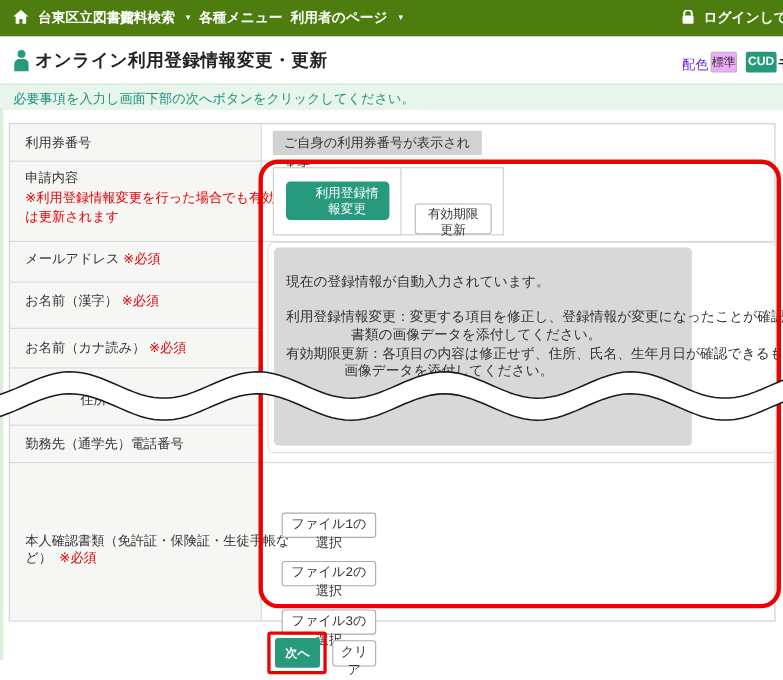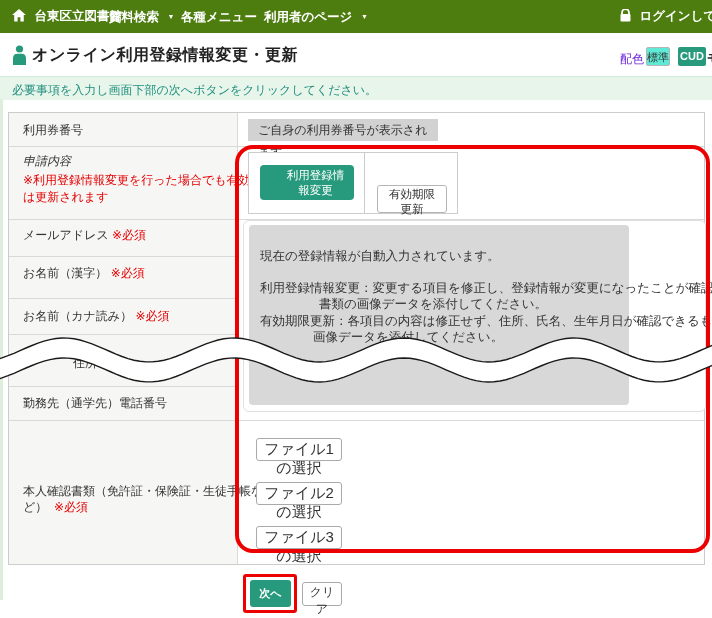--- a/index.html
+++ b/index.html
@@ -10,21 +10,21 @@
   .nav{position:absolute;left:0;top:0;width:712px;height:33px;background:#4d7c0f;color:#fff;}
   .nav-item{position:absolute;top:0;height:33px;line-height:33px;font-size:12.5px;font-weight:bold;color:#fff;white-space:nowrap;cursor:pointer;}
   .nav-item .icn{display:inline-block;vertical-align:-2px;margin-right:5px;}
   .caret{font-size:7px;margin-left:5px;vertical-align:2px;}
 
   
   .title-icon{position:absolute;left:12px;top:45px;}
   .page-title{position:absolute;left:32px;top:45px;font-size:16px;font-weight:bold;color:#222;letter-spacing:.5px;}
   .scheme-label{position:absolute;left:620px;top:51px;font-size:12px;font-weight:normal;color:#6d28d9;}
   .scheme-btn{position:absolute;top:47px;height:19px;line-height:19px;text-align:center;font-size:11px;border-radius:2px;cursor:pointer;box-sizing:border-box;}
-  .scheme-std{left:646px;width:24px;background:#5eead4;border:1px solid #b5b5b5;color:#333;}
+  .scheme-std{left:646px;width:24px;background:#f0abfc;border:1px solid #b5b5b5;color:#333;}
   .scheme-cud{left:678px;width:28px;background:#279a7d;color:#fff;font-weight:bold;}
   .scheme-clip{position:absolute;left:707px;top:50px;font-size:12px;font-weight:bold;color:#222;}
 
   
   .notice{position:absolute;left:0;top:76px;width:712px;height:23px;background:#e7f5eb;border-top:1px solid #d2ead8;}
   .notice span{position:absolute;left:12px;top:5px;font-size:12px;color:#1f8e7c;}
 
   .green-strip{position:absolute;left:0;top:99px;width:3px;height:501px;background:#ddeedd;}
 
   
@@ -40,21 +40,21 @@
   .toggle-panel{position:absolute;left:239px;top:39px;width:210px;height:62px;background:#fff;border:1px solid #ccc;box-sizing:border-box;}
   .toggle-div{position:absolute;left:115px;top:0;width:1px;height:60px;background:#ccc;}
   .btn-green{background:#279a7d;color:#fff;border:none;border-radius:4px;font-size:11.5px;cursor:pointer;font-family:inherit;}
   .btn-change{position:absolute;left:11px;top:12px;width:94px;height:35px;padding-left:23px;}
   .btn-renew{position:absolute;left:128px;top:32px;width:70px;height:28px;background:#fff;border:1px solid #b5b5b5;border-radius:3px;font-size:11.5px;color:#333;cursor:pointer;font-family:inherit;}
 
   .info-panel{position:absolute;left:234px;top:107px;width:463px;height:192px;background:#fff;border:1px solid #e0e0e0;border-radius:6px;box-sizing:border-box;}
   .info-gray{position:absolute;left:5px;top:4px;width:380px;height:180px;background:#d8d8d8;border-radius:4px;}
   .info-line{position:absolute;font-size:12.5px;color:#333;white-space:nowrap;}
 
-  .file-btn{position:absolute;left:247px;width:86px;height:23px;background:#fff;border:1px solid #aaa;border-radius:3px;font-size:15px;color:#333;cursor:pointer;font-family:Liberation Sans, sans-serif;}
+  .file-btn{position:absolute;left:247px;width:86px;height:23px;background:#fff;border:1px solid #aaa;border-radius:3px;font-size:12px;color:#333;cursor:pointer;font-family:Liberation Mono, monospace;margin-top:28px;}
 
   
   .annot-rect{position:absolute;left:235px;top:145px;width:475px;height:408px;border:4px solid #ec0000;border-radius:18px;box-sizing:border-box;z-index:5;pointer-events:none;}
   .annot-next{position:absolute;left:243px;top:574px;width:54px;height:39px;border:3px solid #ec0000;border-radius:3px;box-sizing:border-box;z-index:4;pointer-events:none;}
 
   
   .wave{position:absolute;left:0;top:330px;width:712px;height:64px;z-index:6;pointer-events:none;}
 
   
   .btn-next{position:absolute;left:250px;top:580px;width:41px;height:27px;font-size:11px;font-weight:bold;border-radius:3px;}
@@ -115,21 +115,21 @@
     <div class="rborder" style="top:33px;width:695px;"></div>
     <div class="rborder" style="top:106px;width:695px;"></div>
     <div class="rborder" style="top:143px;width:229px;"></div>
     <div class="rborder" style="top:185px;width:229px;"></div>
     <div class="rborder" style="top:221px;width:229px;"></div>
     <div class="rborder" style="top:273px;width:229px;"></div>
     <div class="rborder" style="top:307px;width:695px;"></div>
 
     <span class="lbl" style="top:9px;">利用券番号</span>
 
-    <span class="lbl" style="top:40px;font-style:italic;">申請内容</span>
+    <span class="lbl" style="top:40px;">申請内容</span>
     <span class="rednote" style="top:59px;">※利用登録情報変更を行った場合でも有効期限</span>
     <span class="rednote" style="top:76px;">は更新されます</span>
 
     <span class="lbl" style="top:152px;"><span>お名前（漢字）</span>&nbsp;<span class="req">※必須</span></span>
     <span class="lbl" style="top:114px;"><span>メールアドレス</span> <span class="req">※必須</span></span>
     <span class="lbl" style="top:195px;"><span>お名前（カナ読み）</span>&nbsp;<span class="req">※必須</span></span>
 
     <span class="lbl" style="left:64px;top:242px;">住所</span>
     <span class="lbl" style="top:282px;">勤務先（通学先）電話番号</span>
 

